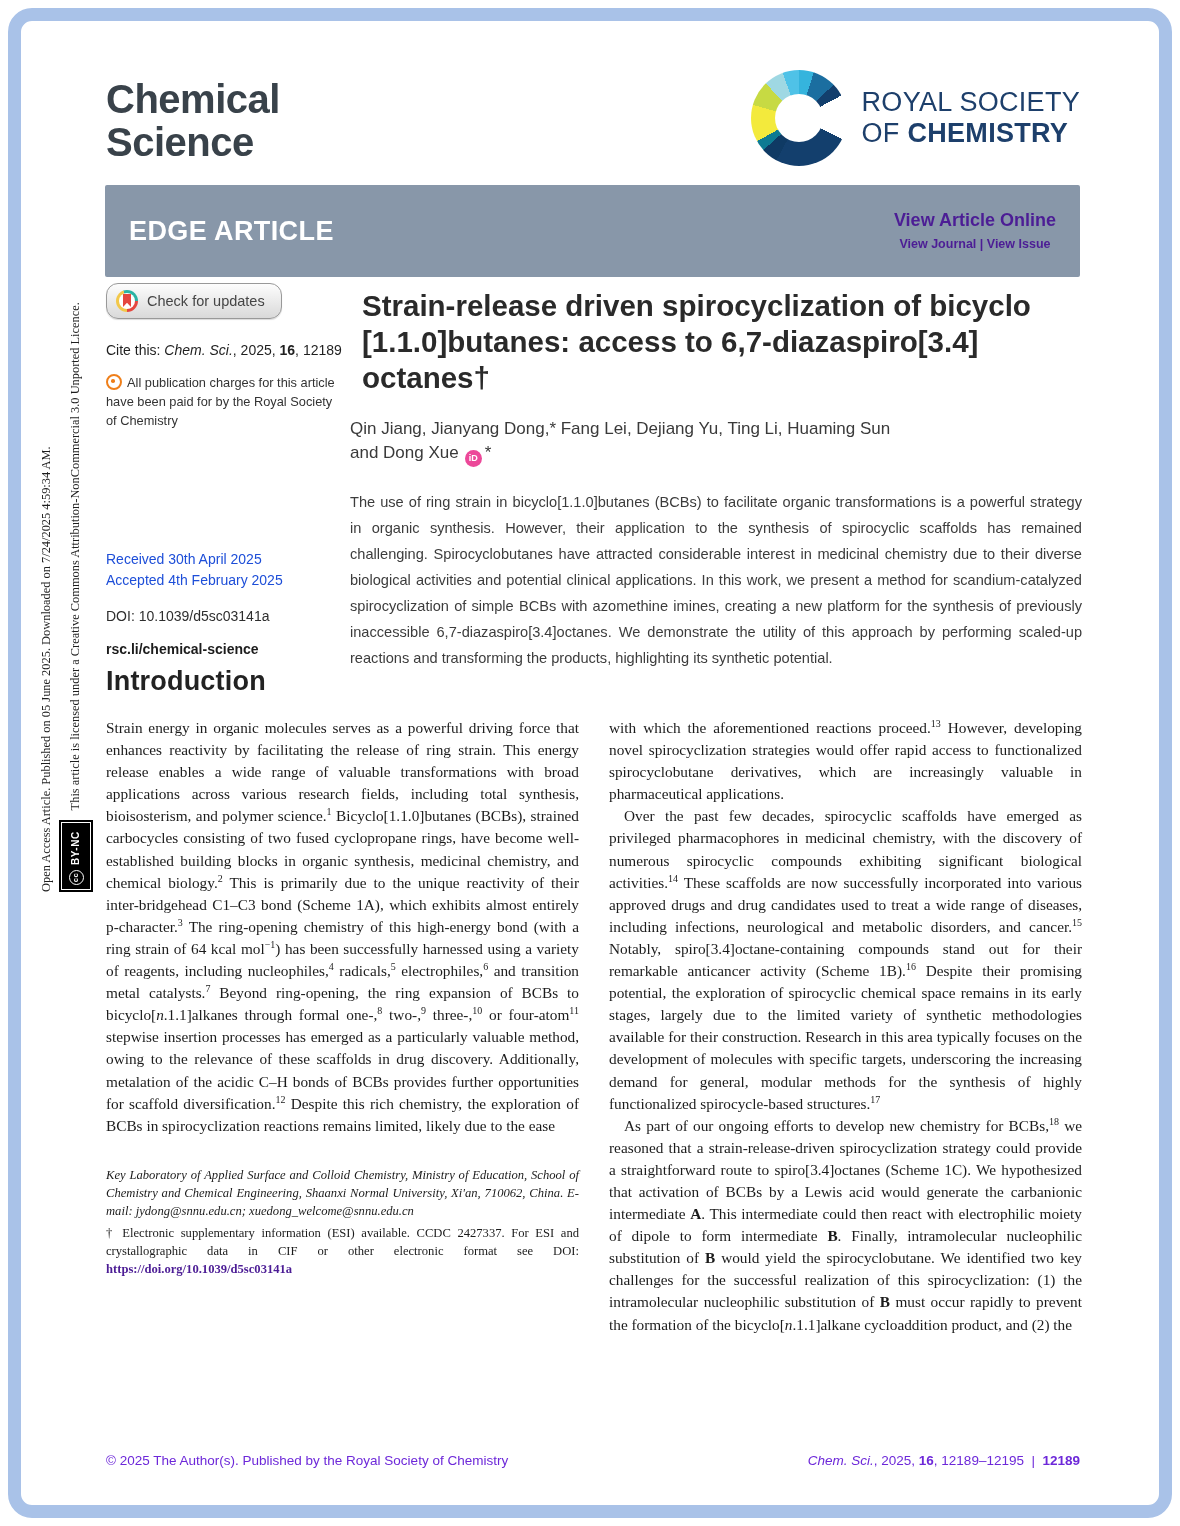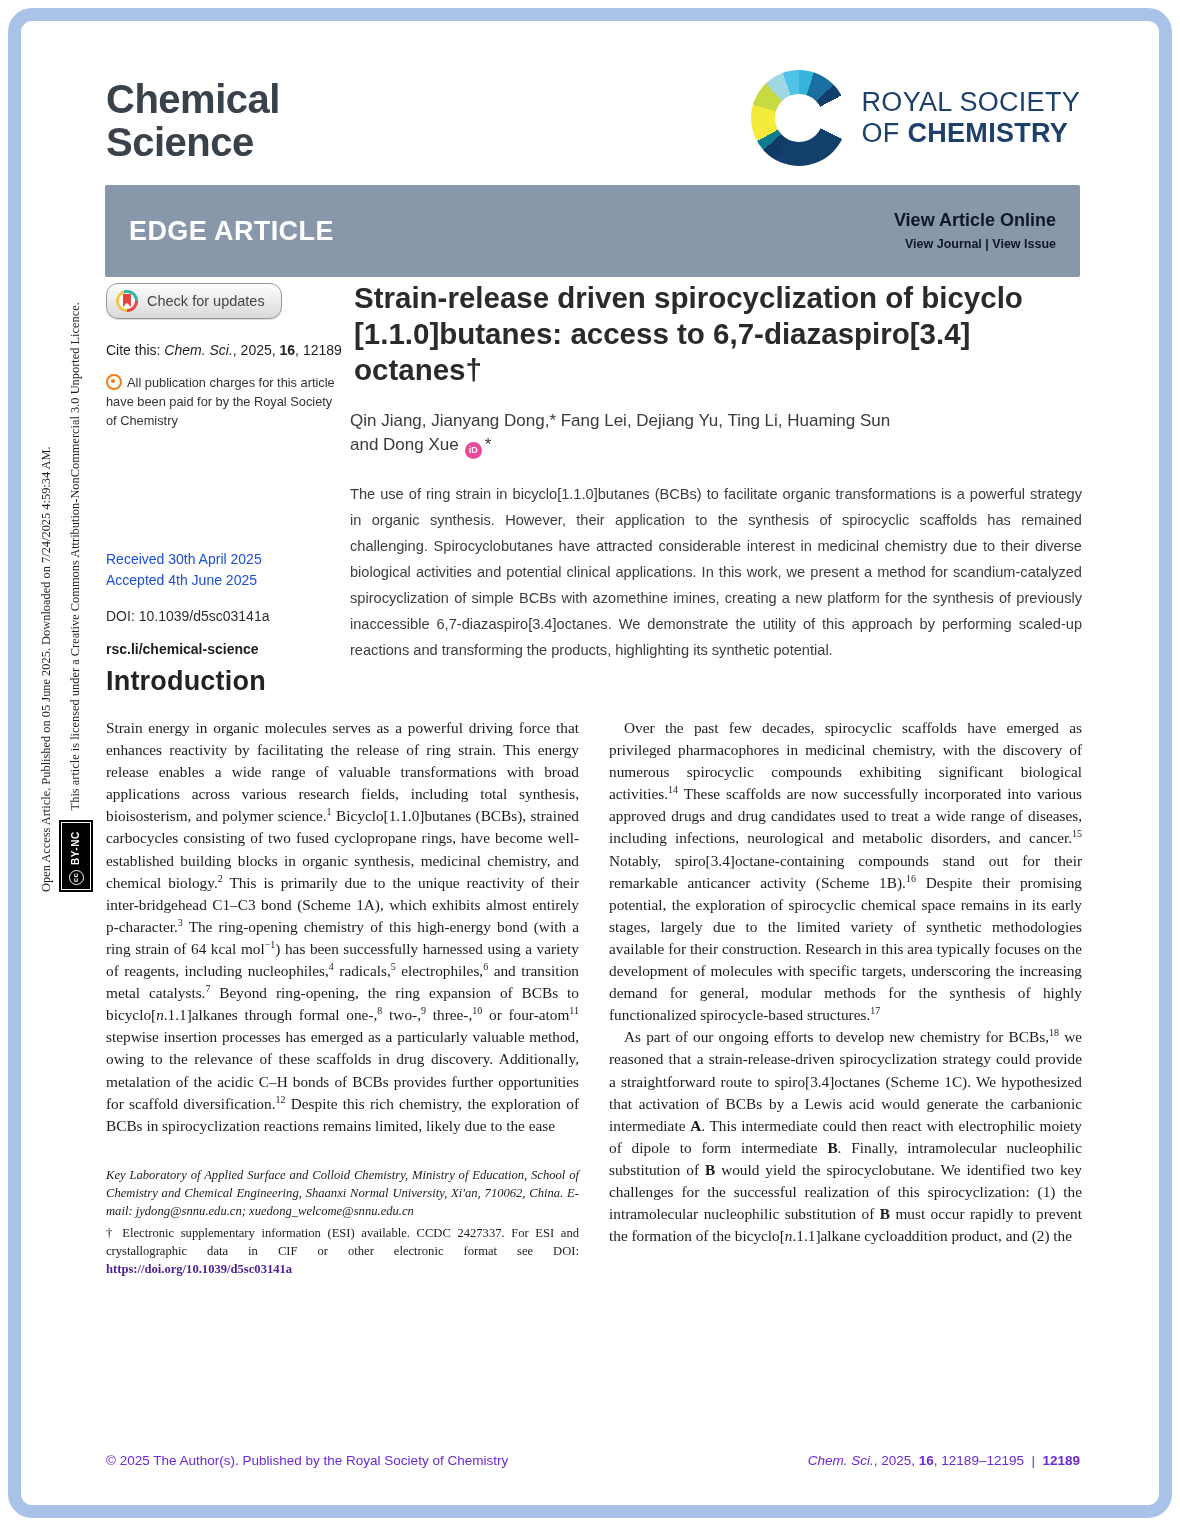--- a/index.html
+++ b/index.html
@@ -47,21 +47,21 @@
   .rsc-ring::before { content:""; position:absolute; inset:25%; background:#fff; border-radius:50%; }
   .rsc-wordmark { font-size:27px; color:#1d3f6b; line-height:1.16; letter-spacing:0.3px; }
 
   
   .banner {
     position:absolute; left:105px; right:100px; top:185px; height:92px;
     background:#8897a9; display:flex; align-items:center; justify-content:space-between;
     padding:0 24px; box-sizing:border-box; border-radius:2px;
   }
   .edge-label { font-size:27px; font-weight:bold; color:#fff; letter-spacing:0.4px; }
-  .view-block { text-align:right; color:#0f172a; line-height:1.35; }
+  .view-block { text-align:center; color:#4c1d95; line-height:1.35; }
   .vao { font-size:18px; font-weight:bold; display:block; cursor:pointer; }
   .vji { font-size:12.5px; font-weight:bold; }
   .vji span { cursor:pointer; }
 
   
   .meta-col { position:absolute; left:106px; top:283px; width:238px; color:#2e2e2e; }
   .cfu-btn {
     display:inline-flex; align-items:center; gap:9px; padding:6px 16px 6px 9px;
     border:1px solid #999; border-radius:12px; background:linear-gradient(#fdfdfd,#d9d9d9);
     font-size:14.5px; color:#454545; cursor:pointer; box-shadow:0 1px 1px rgba(0,0,0,.15);
@@ -76,21 +76,21 @@
   .oa-icon { display:inline-block; width:12px; height:12px; border:2.5px solid #ef7f1a;
     border-radius:50%; position:relative; vertical-align:-3px; margin-right:5px; }
   .oa-icon::after { content:""; position:absolute; left:3px; top:3px; width:3.5px; height:3.5px;
     background:#ef7f1a; border-radius:50%; }
   .received-block { margin-top:118px; font-size:14px; line-height:1.5; color:#1d4ed8; }
   .doi-line { margin-top:17px; font-size:14px; }
   .site-line { margin-top:17px; font-size:14px; font-weight:bold; color:#1c1c1c; cursor:pointer; }
 
   
   .title-col { position:absolute; left:350px; top:276px; width:732px; }
-  .article-title { font-size:29.5px; font-weight:bold; color:#2a2a2a; line-height:1.22; margin:4px; }
+  .article-title { font-size:29.5px; font-weight:bold; color:#2a2a2a; line-height:1.22; margin:12px; }
   .authors { margin-top:21px; font-size:17px; color:#3a3a3a; line-height:1.4; }
   .orcid {
     display:inline-flex; width:17px; height:17px; border-radius:50%; background:#ec4899;
     color:#fff; font-size:9px; font-weight:bold; align-items:center; justify-content:center;
     vertical-align:-3px; margin:0 3px 0 6px; cursor:pointer;
   }
   .abstract { margin-top:22px; font-size:14.6px; color:#3c3c3c; line-height:1.79; text-align:justify; }
 
   
   .body-section { position:absolute; left:106px; top:666px; width:976px; }
@@ -154,21 +154,21 @@
   <button class="cfu-btn">
     <span class="cfu-icon"></span>
     <span>Check for updates</span>
   </button>
   <div class="cite-line">Cite this: <i>Chem. Sci.</i>, 2025, <b>16</b>, 12189</div>
   <div class="oa-note">
     <span class="oa-icon"></span><span>All publication charges for this article have been paid for by the Royal Society of Chemistry</span>
   </div>
   <div class="received-block">
     <span>Received 30th April 2025</span><br>
-    <span>Accepted 4th June 2025</span>
+    <span>Accepted 4th February 2025</span>
   </div>
   <div class="doi-line">DOI: 10.1039/d5sc03141a</div>
   <div class="site-line">rsc.li/chemical-science</div>
 </div>
 
 <div class="title-col">
   <h1 class="article-title">Strain-release driven spirocyclization of bicyclo<wbr>[1.1.0]butanes: access to 6,7-diazaspiro[3.4]<wbr>octanes†</h1>
   <div class="authors">
     <span>Qin Jiang, Jianyang Dong,* Fang Lei, Dejiang Yu, Ting Li, Huaming Sun</span><br>
     <span>and Dong Xue</span><span class="orcid">iD</span><span>*</span>
@@ -180,20 +180,21 @@
   <h2 class="section-title">Introduction</h2>
   <div class="columns">
     <div class="col">
       <p>Strain energy in organic molecules serves as a powerful driving force that enhances reactivity by facilitating the release of ring strain. This energy release enables a wide range of valuable transformations with broad applications across various research fields, including total synthesis, bioisosterism, and polymer science.<sup>1</sup> Bicyclo[1.1.0]butanes (BCBs), strained carbocycles consisting of two fused cyclopropane rings, have become well-established building blocks in organic synthesis, medicinal chemistry, and chemical biology.<sup>2</sup> This is primarily due to the unique reactivity of their inter-bridgehead C1–C3 bond (Scheme 1A), which exhibits almost entirely p-character.<sup>3</sup> The ring-opening chemistry of this high-energy bond (with a ring strain of 64 kcal mol<sup>−1</sup>) has been successfully harnessed using a variety of reagents, including nucleophiles,<sup>4</sup> radicals,<sup>5</sup> electrophiles,<sup>6</sup> and transition metal catalysts.<sup>7</sup> Beyond ring-opening, the ring expansion of BCBs to bicyclo[<i>n</i>.1.1]alkanes through formal one-,<sup>8</sup> two-,<sup>9</sup> three-,<sup>10</sup> or four-atom<sup>11</sup> stepwise insertion processes has emerged as a particularly valuable method, owing to the relevance of these scaffolds in drug discovery. Additionally, metalation of the acidic C–H bonds of BCBs provides further opportunities for scaffold diversification.<sup>12</sup> Despite this rich chemistry, the exploration of BCBs in spirocyclization reactions remains limited, likely due to the ease</p>
       <div class="footnote">
         <div class="affil">Key Laboratory of Applied Surface and Colloid Chemistry, Ministry of Education, School of Chemistry and Chemical Engineering, Shaanxi Normal University, Xi'an, 710062, China. E-mail: jydong@snnu.edu.cn; xuedong_welcome@snnu.edu.cn</div>
         <div class="esi">† Electronic supplementary information (ESI) available. CCDC 2427337. For ESI and crystallographic data in CIF or other electronic format see DOI: <a class="doi-link">https://doi.org/10.1039/d5sc03141a</a></div>
       </div>
     </div>
     <div class="col">
+      <p>with which the aforementioned reactions proceed.<sup>13</sup> However, developing novel spirocyclization strategies would offer rapid access to functionalized spirocyclobutane derivatives, which are increasingly valuable in pharmaceutical applications.</p>
       <p class="indent">Over the past few decades, spirocyclic scaffolds have emerged as privileged pharmacophores in medicinal chemistry, with the discovery of numerous spirocyclic compounds exhibiting significant biological activities.<sup>14</sup> These scaffolds are now successfully incorporated into various approved drugs and drug candidates used to treat a wide range of diseases, including infections, neurological and metabolic disorders, and cancer.<sup>15</sup> Notably, spiro[3.4]octane-containing compounds stand out for their remarkable anticancer activity (Scheme 1B).<sup>16</sup> Despite their promising potential, the exploration of spirocyclic chemical space remains in its early stages, largely due to the limited variety of synthetic methodologies available for their construction. Research in this area typically focuses on the development of molecules with specific targets, underscoring the increasing demand for general, modular methods for the synthesis of highly functionalized spirocycle-based structures.<sup>17</sup></p>
       <p class="indent">As part of our ongoing efforts to develop new chemistry for BCBs,<sup>18</sup> we reasoned that a strain-release-driven spirocyclization strategy could provide a straightforward route to spiro[3.4]octanes (Scheme 1C). We hypothesized that activation of BCBs by a Lewis acid would generate the carbanionic intermediate <b>A</b>. This intermediate could then react with electrophilic moiety of dipole to form intermediate <b>B</b>. Finally, intramolecular nucleophilic substitution of <b>B</b> would yield the spirocyclobutane. We identified two key challenges for the successful realization of this spirocyclization: (1) the intramolecular nucleophilic substitution of <b>B</b> must occur rapidly to prevent the formation of the bicyclo[<i>n</i>.1.1]alkane cycloaddition product, and (2) the</p>
     </div>
   </div>
 </div>
 
 <div class="footer">
   <span>© 2025 The Author(s). Published by the Royal Society of Chemistry</span>
   <span><i>Chem. Sci.</i>, 2025, <b>16</b>, 12189–12195&nbsp;&nbsp;|&nbsp;&nbsp;<b>12189</b></span>
 </div>

